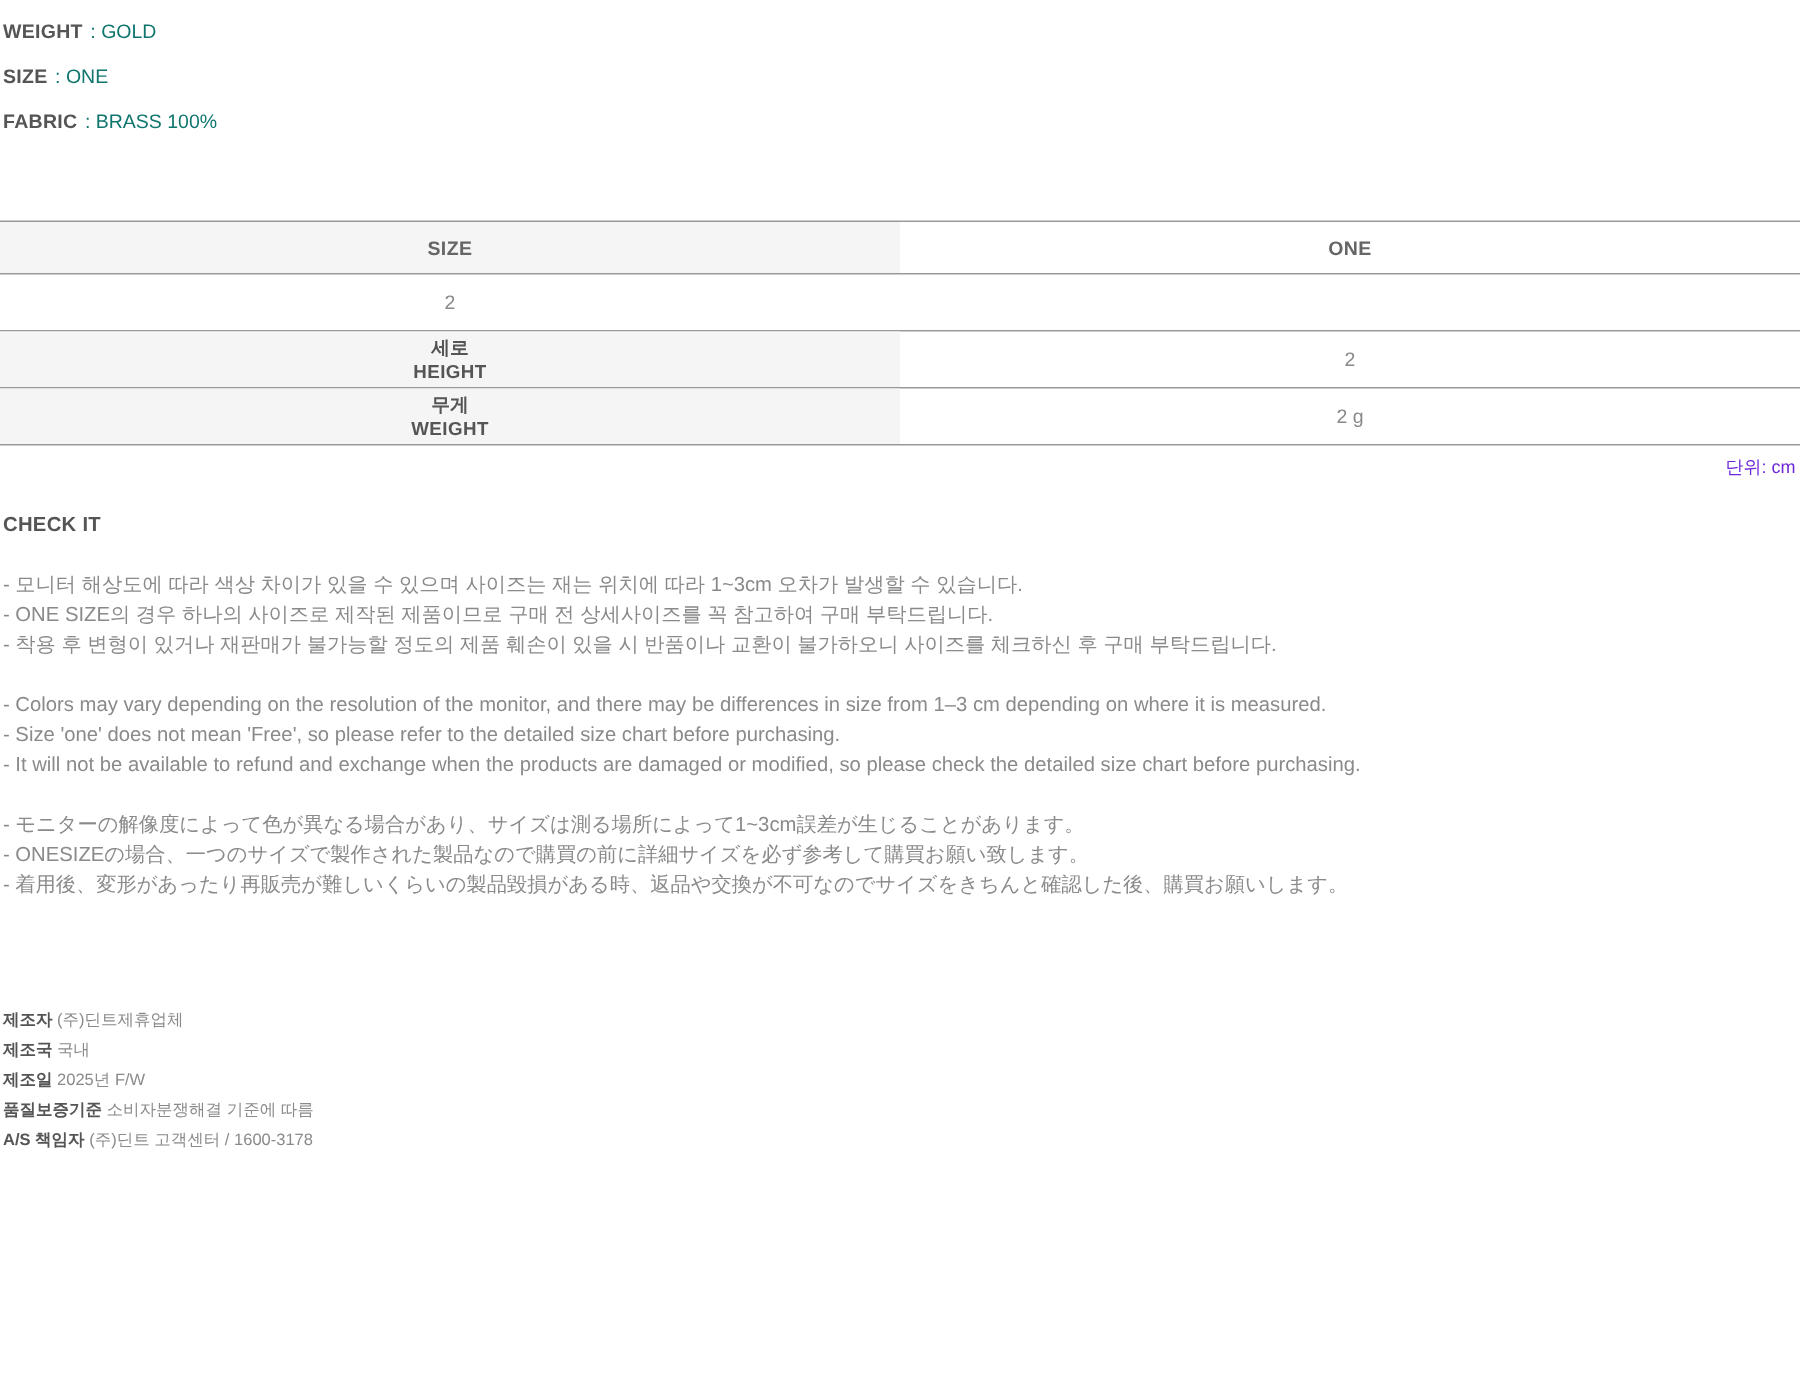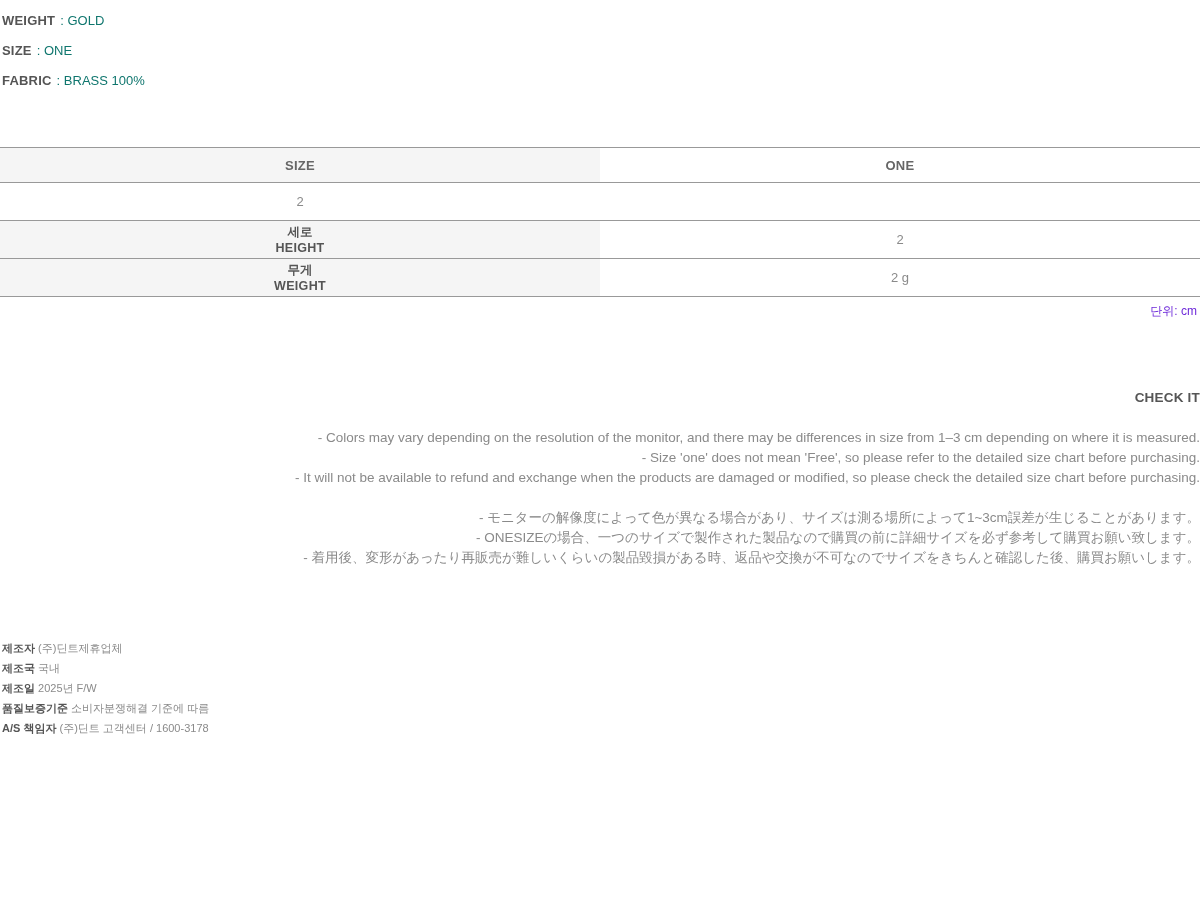--- a/index.html
+++ b/index.html
@@ -27,21 +27,21 @@
   .t-cell { width: 600px; display: flex; flex-direction: column; align-items: center; justify-content: center; text-align: center; }
   .t-cell.label { background: #f5f5f5; }
   .t-head-text { font-size: 13px; font-weight: bold; color: #666666; letter-spacing: .3px; }
   .t-label-ko { font-size: 12.5px; font-weight: bold; color: #555555; line-height: 16px; }
   .t-label-en { font-size: 12.5px; font-weight: bold; color: #555555; line-height: 16px; letter-spacing: .3px; }
   .t-value { font-size: 13px; color: #8a8a8a; }
 
   .unit-note { text-align: right; font-size: 12px; color: #6d28d9; padding: 6px 3px 0 0; }
 
   
-  .check-it { padding-left: 2px; margin-top: 68px; text-align: right; }
+  .check-it { padding-left: 2px; margin-top: 20px; }
   .check-title { font-size: 13.5px; font-weight: bold; color: #555555; line-height: 20px; letter-spacing: .2px; }
   .note-group { margin-top: 20px; }
   .note-group.first { margin-top: 20px; }
   .note-line { font-size: 13.5px; color: #8a8a8a; line-height: 20px; white-space: nowrap; }
 
   
   .maker-info { padding-left: 2px; margin-top: 70px; }
   .maker-line { font-size: 11px; line-height: 20px; }
   .maker-label { font-weight: bold; color: #555555; }
   .maker-value { color: #8a8a8a; }
@@ -97,20 +97,25 @@
       <div class="t-cell">
         <span class="t-value">2 g</span>
       </div>
     </div>
   </div>
   <div class="unit-note">단위: cm</div>
 
   <div class="check-it">
     <div class="check-title">CHECK IT</div>
 
+    <div class="note-group first">
+      <div class="note-line">- 모니터 해상도에 따라 색상 차이가 있을 수 있으며 사이즈는 재는 위치에 따라 1~3cm 오차가 발생할 수 있습니다.</div>
+      <div class="note-line">- ONE SIZE의 경우 하나의 사이즈로 제작된 제품이므로 구매 전 상세사이즈를 꼭 참고하여 구매 부탁드립니다.</div>
+      <div class="note-line">- 착용 후 변형이 있거나 재판매가 불가능할 정도의 제품 훼손이 있을 시 반품이나 교환이 불가하오니 사이즈를 체크하신 후 구매 부탁드립니다.</div>
+    </div>
 
     <div class="note-group">
       <div class="note-line">- Colors may vary depending on the resolution of the monitor, and there may be differences in size from 1–3 cm depending on where it is measured.</div>
       <div class="note-line">- Size 'one' does not mean 'Free', so please refer to the detailed size chart before purchasing.</div>
       <div class="note-line">- It will not be available to refund and exchange when the products are damaged or modified, so please check the detailed size chart before purchasing.</div>
     </div>
 
     <div class="note-group">
       <div class="note-line">- モニターの解像度によって色が異なる場合があり、サイズは測る場所によって1~3cm誤差が生じることがあります。</div>
       <div class="note-line">- ONESIZEの場合、一つのサイズで製作された製品なので購買の前に詳細サイズを必ず参考して購買お願い致します。</div>

